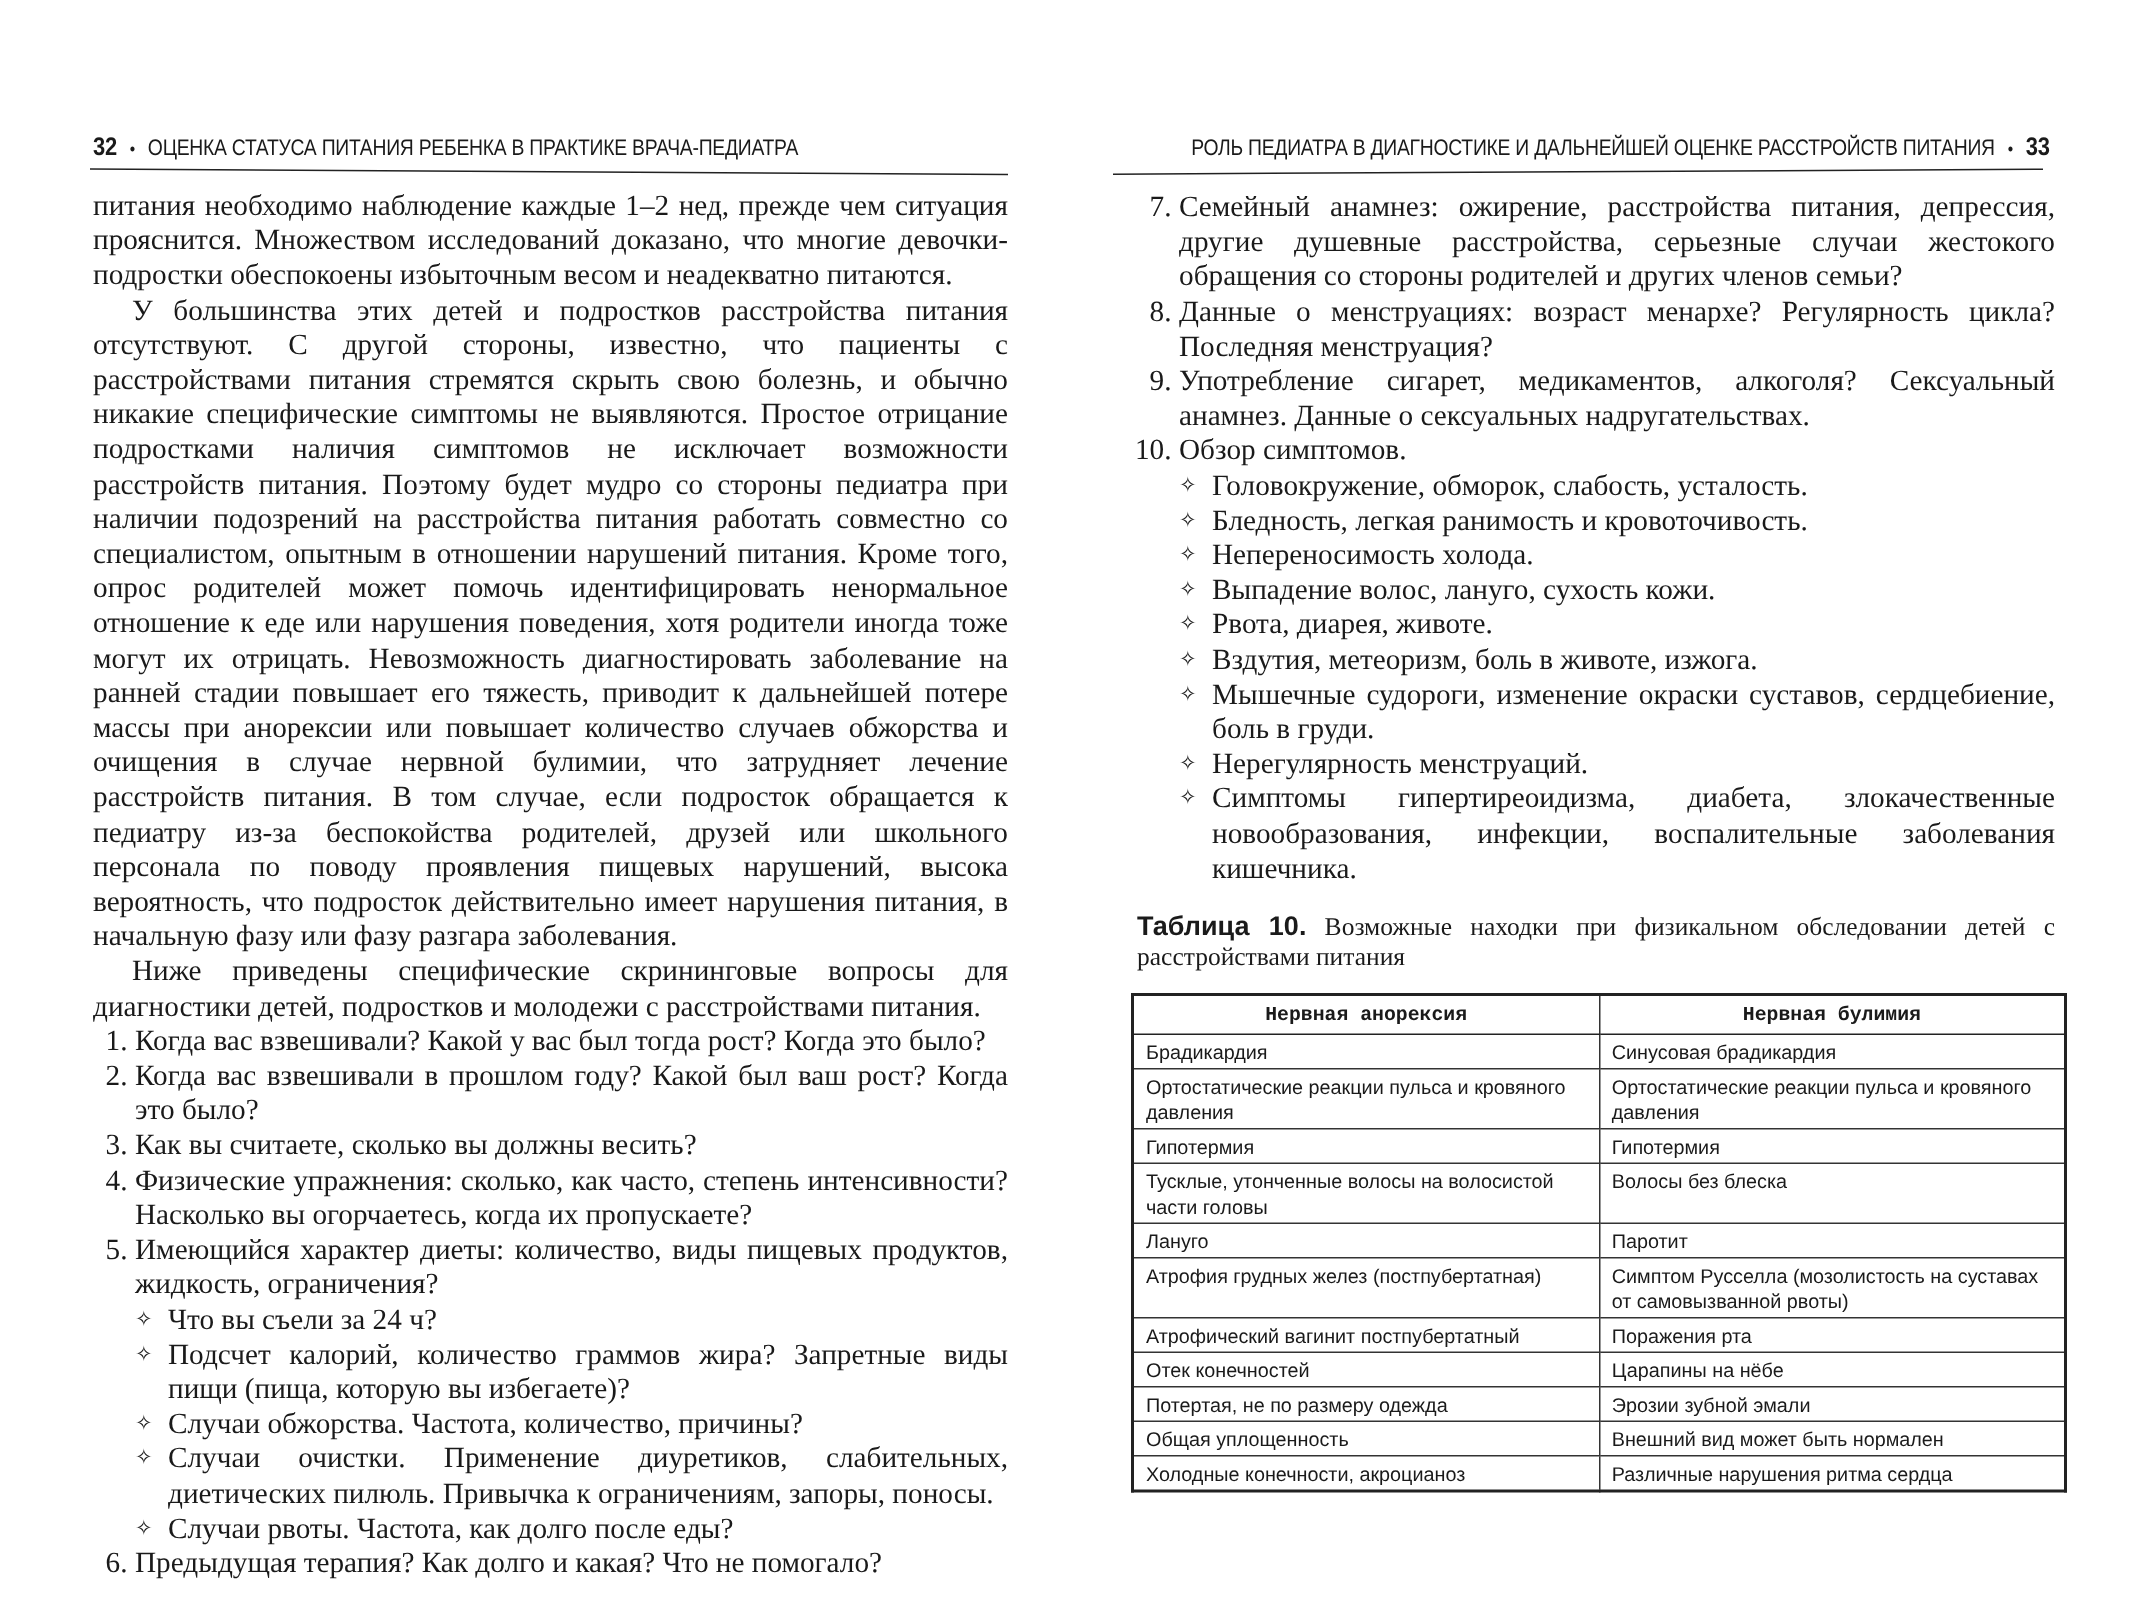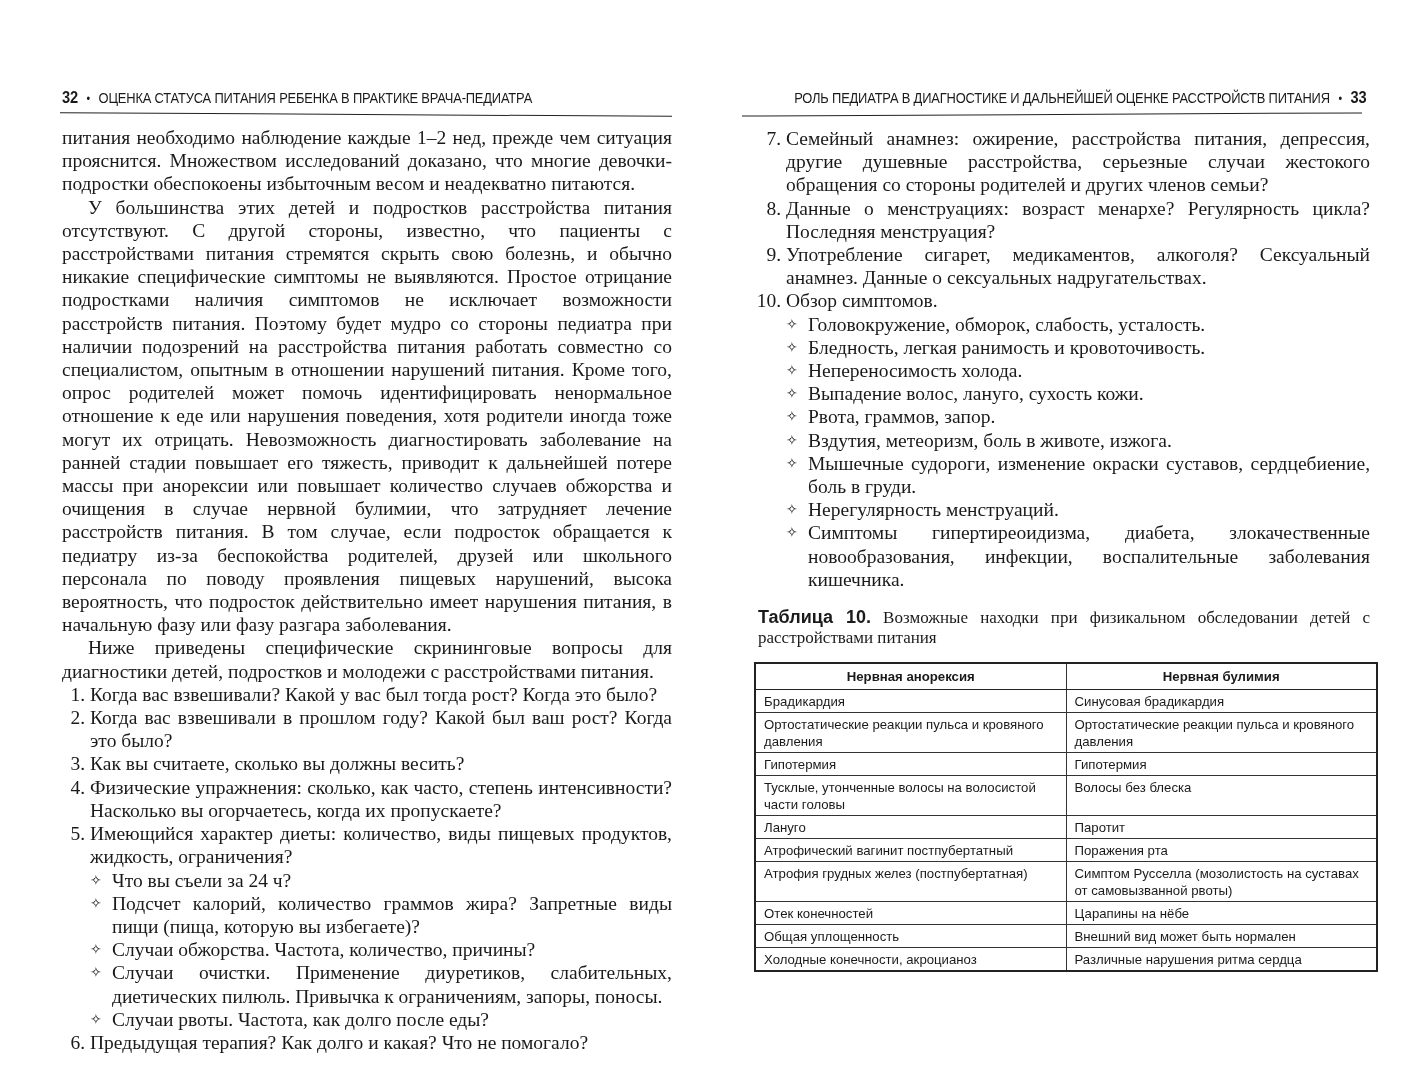--- a/index.html
+++ b/index.html
@@ -56,21 +56,21 @@
   }
   .table-caption b { font-family:"Liberation Sans", sans-serif; font-size:18px; }
   table.findings {
     border-collapse:collapse; width:624px; margin-left:-4px;
     font-family:"Liberation Sans", "DejaVu Sans", sans-serif;
     font-size:13.2px; line-height:17px; text-align:left;
     border:2px solid #222;
   }
   table.findings th {
     font-weight:bold; text-align:center; padding:4px 6px;
-    border:1px solid #333; border-bottom:1.5px solid #222;
+    border:1px solid #333; border-bottom:1.5px solid #222;font-family:Liberation Mono, monospace;
   }
   table.findings td {
     border:1px solid #333; padding:3px 8px 2px 8px; vertical-align:top;
     width:50%;
   }
 </style>
 </head>
 <body>
 
 <div class="page page-left">
@@ -175,21 +175,21 @@
       <div class="sub-item">
         <span class="mark">✧</span>
         <span class="txt">Непереносимость холода.</span>
       </div>
       <div class="sub-item">
         <span class="mark">✧</span>
         <span class="txt">Выпадение волос, лануго, сухость кожи.</span>
       </div>
       <div class="sub-item">
         <span class="mark">✧</span>
-        <span class="txt">Рвота, граммов, запор.</span>
+        <span class="txt">Рвота, диарея, животе.</span>
       </div>
       <div class="sub-item">
         <span class="mark">✧</span>
         <span class="txt">Вздутия, метеоризм, боль в животе, изжога.</span>
       </div>
       <div class="sub-item">
         <span class="mark">✧</span>
         <span class="txt">Мышечные судороги, изменение окраски суставов, сердцебиение, боль в груди.</span>
       </div>
       <div class="sub-item">
@@ -229,32 +229,36 @@
         </tr>
         <tr>
           <td>Тусклые, утонченные волосы на волосистой части головы</td>
           <td>Волосы без блеска</td>
         </tr>
         <tr>
           <td>Лануго</td>
           <td>Паротит</td>
         </tr>
         <tr>
+          <td>Атрофия грудных желез (постпубертатная)</td>
+          <td>Симптом Русселла (мозолистость на суставах от самовызванной рвоты)</td>
+        </tr>
+        <tr>
           <td>Атрофический вагинит постпубертатный</td>
           <td>Поражения рта</td>
         </tr>
         <tr>
-          <td>Атрофия грудных желез (постпубертатная)</td>
-          <td>Симптом Русселла (мозолистость на суставах от самовызванной рвоты)</td>
-        </tr>
-        <tr>
           <td>Отек конечностей</td>
           <td>Царапины на нёбе</td>
         </tr>
         <tr>
+          <td>Потертая, не по размеру одежда</td>
+          <td>Эрозии зубной эмали</td>
+        </tr>
+        <tr>
           <td>Общая уплощенность</td>
           <td>Внешний вид может быть нормален</td>
         </tr>
         <tr>
           <td>Холодные конечности, акроцианоз</td>
           <td>Различные нарушения ритма сердца</td>
         </tr>
       </tbody>
     </table>
   </div>

